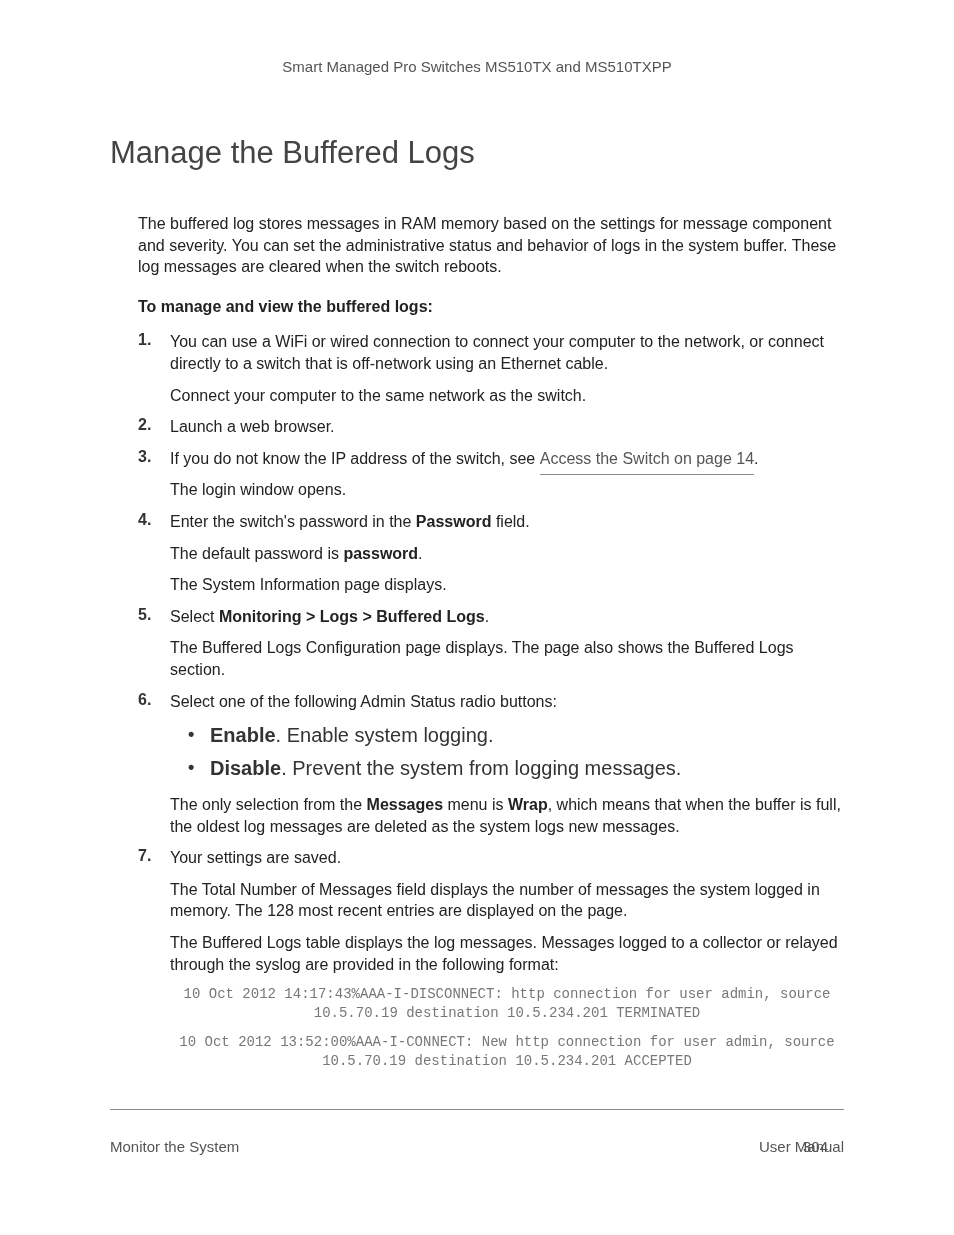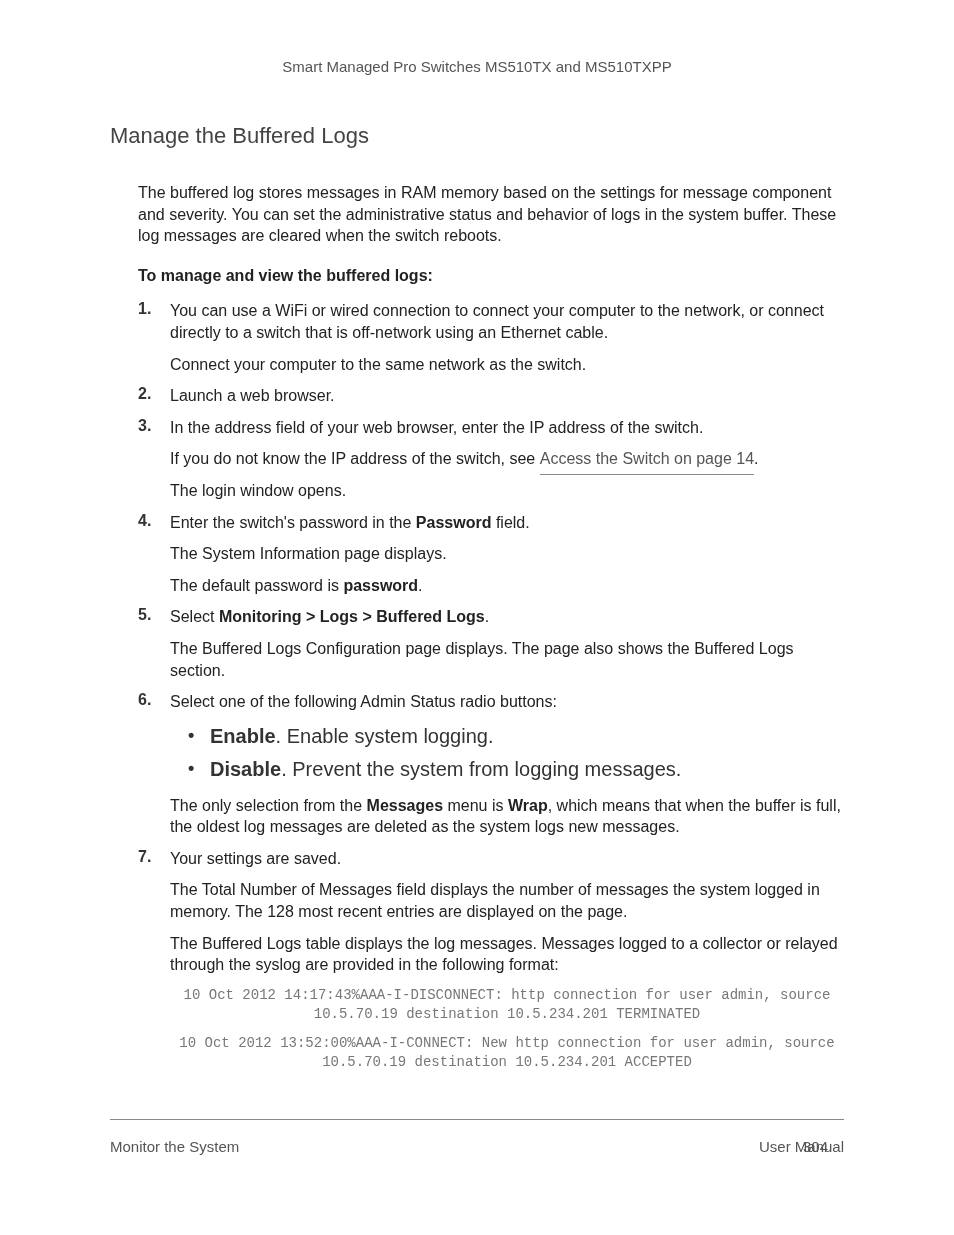--- a/index.html
+++ b/index.html
@@ -15,28 +15,28 @@
   }
   .page {
     padding: 58px 110px 0 110px;
     box-sizing: border-box;
   }
   .header {
     text-align: center;
     font-family: "Trebuchet MS", "Lucida Sans", sans-serif;
     font-size: 15px;
     color: #555;
-    margin-bottom: 48px;
+    margin-bottom: 60px;
   }
   h1.title {
     font-family: "Trebuchet MS", "Lucida Sans", sans-serif;
     font-weight: 300;
-    font-size: 22px;
+    font-size: 31px;
     color: #444;
-    margin: 0 0 33px 0;
+    margin: 0 0 42px 0;
   }
   .body-indent {
     margin-left: 28px;
   }
   p {
     font-size: 16px;
     line-height: 1.35;
     margin: 0 0 14px 0;
     color: #222;
   }
@@ -101,21 +101,21 @@
     white-space: pre-wrap;
     text-align: center;
   }
   strong { font-weight: bold; }
   .footer {
     position: absolute;
     bottom: 80px;
     left: 110px;
     right: 110px;
     border-top: 1px solid #888;
-    padding-top: 18px;
+    padding-top: 28px;
     font-family: "Trebuchet MS", "Lucida Sans", sans-serif;
     font-size: 15px;
     color: #555;
     display: flex;
     justify-content: space-between;
   }
   .footer .center { position: absolute; left: 0; right: 16px; text-align: right; }
   .footer .left, .footer .right { position: relative; z-index: 1; }
 </style>
 </head>
@@ -133,28 +133,27 @@
 
     <ol class="steps">
       <li>
         <p>You can use a WiFi or wired connection to connect your computer to the network, or connect directly to a switch that is off-network using an Ethernet cable.</p>
         <p>Connect your computer to the same network as the switch.</p>
       </li>
       <li>
         <p>Launch a web browser.</p>
       </li>
       <li>
-        <p>In the address field of your web browser, enter the IP address of the switch.</p>
         <p><span>If you do not know the IP address of the switch, see </span><span class="link">Access the Switch on page 14</span><span>.</span></p>
         <p>The login window opens.</p>
       </li>
       <li>
         <p><span>Enter the switch's password in the </span><strong>Password</strong><span> field.</span></p>
+        <p><span>The default password is </span><strong>password</strong><span>.</span></p>
         <p>The System Information page displays.</p>
-        <p><span>The default password is </span><strong>password</strong><span>.</span></p>
       </li>
       <li>
         <p><span>Select </span><strong>Monitoring &gt; Logs &gt; Buffered Logs</strong><span>.</span></p>
         <p>The Buffered Logs Configuration page displays. The page also shows the Buffered Logs section.</p>
       </li>
       <li>
         <p>Select one of the following Admin Status radio buttons:</p>
         <ul class="bullets">
           <li><strong>Enable</strong><span>. Enable system logging.</span></li>
           <li><strong>Disable</strong><span>. Prevent the system from logging messages.</span></li>

